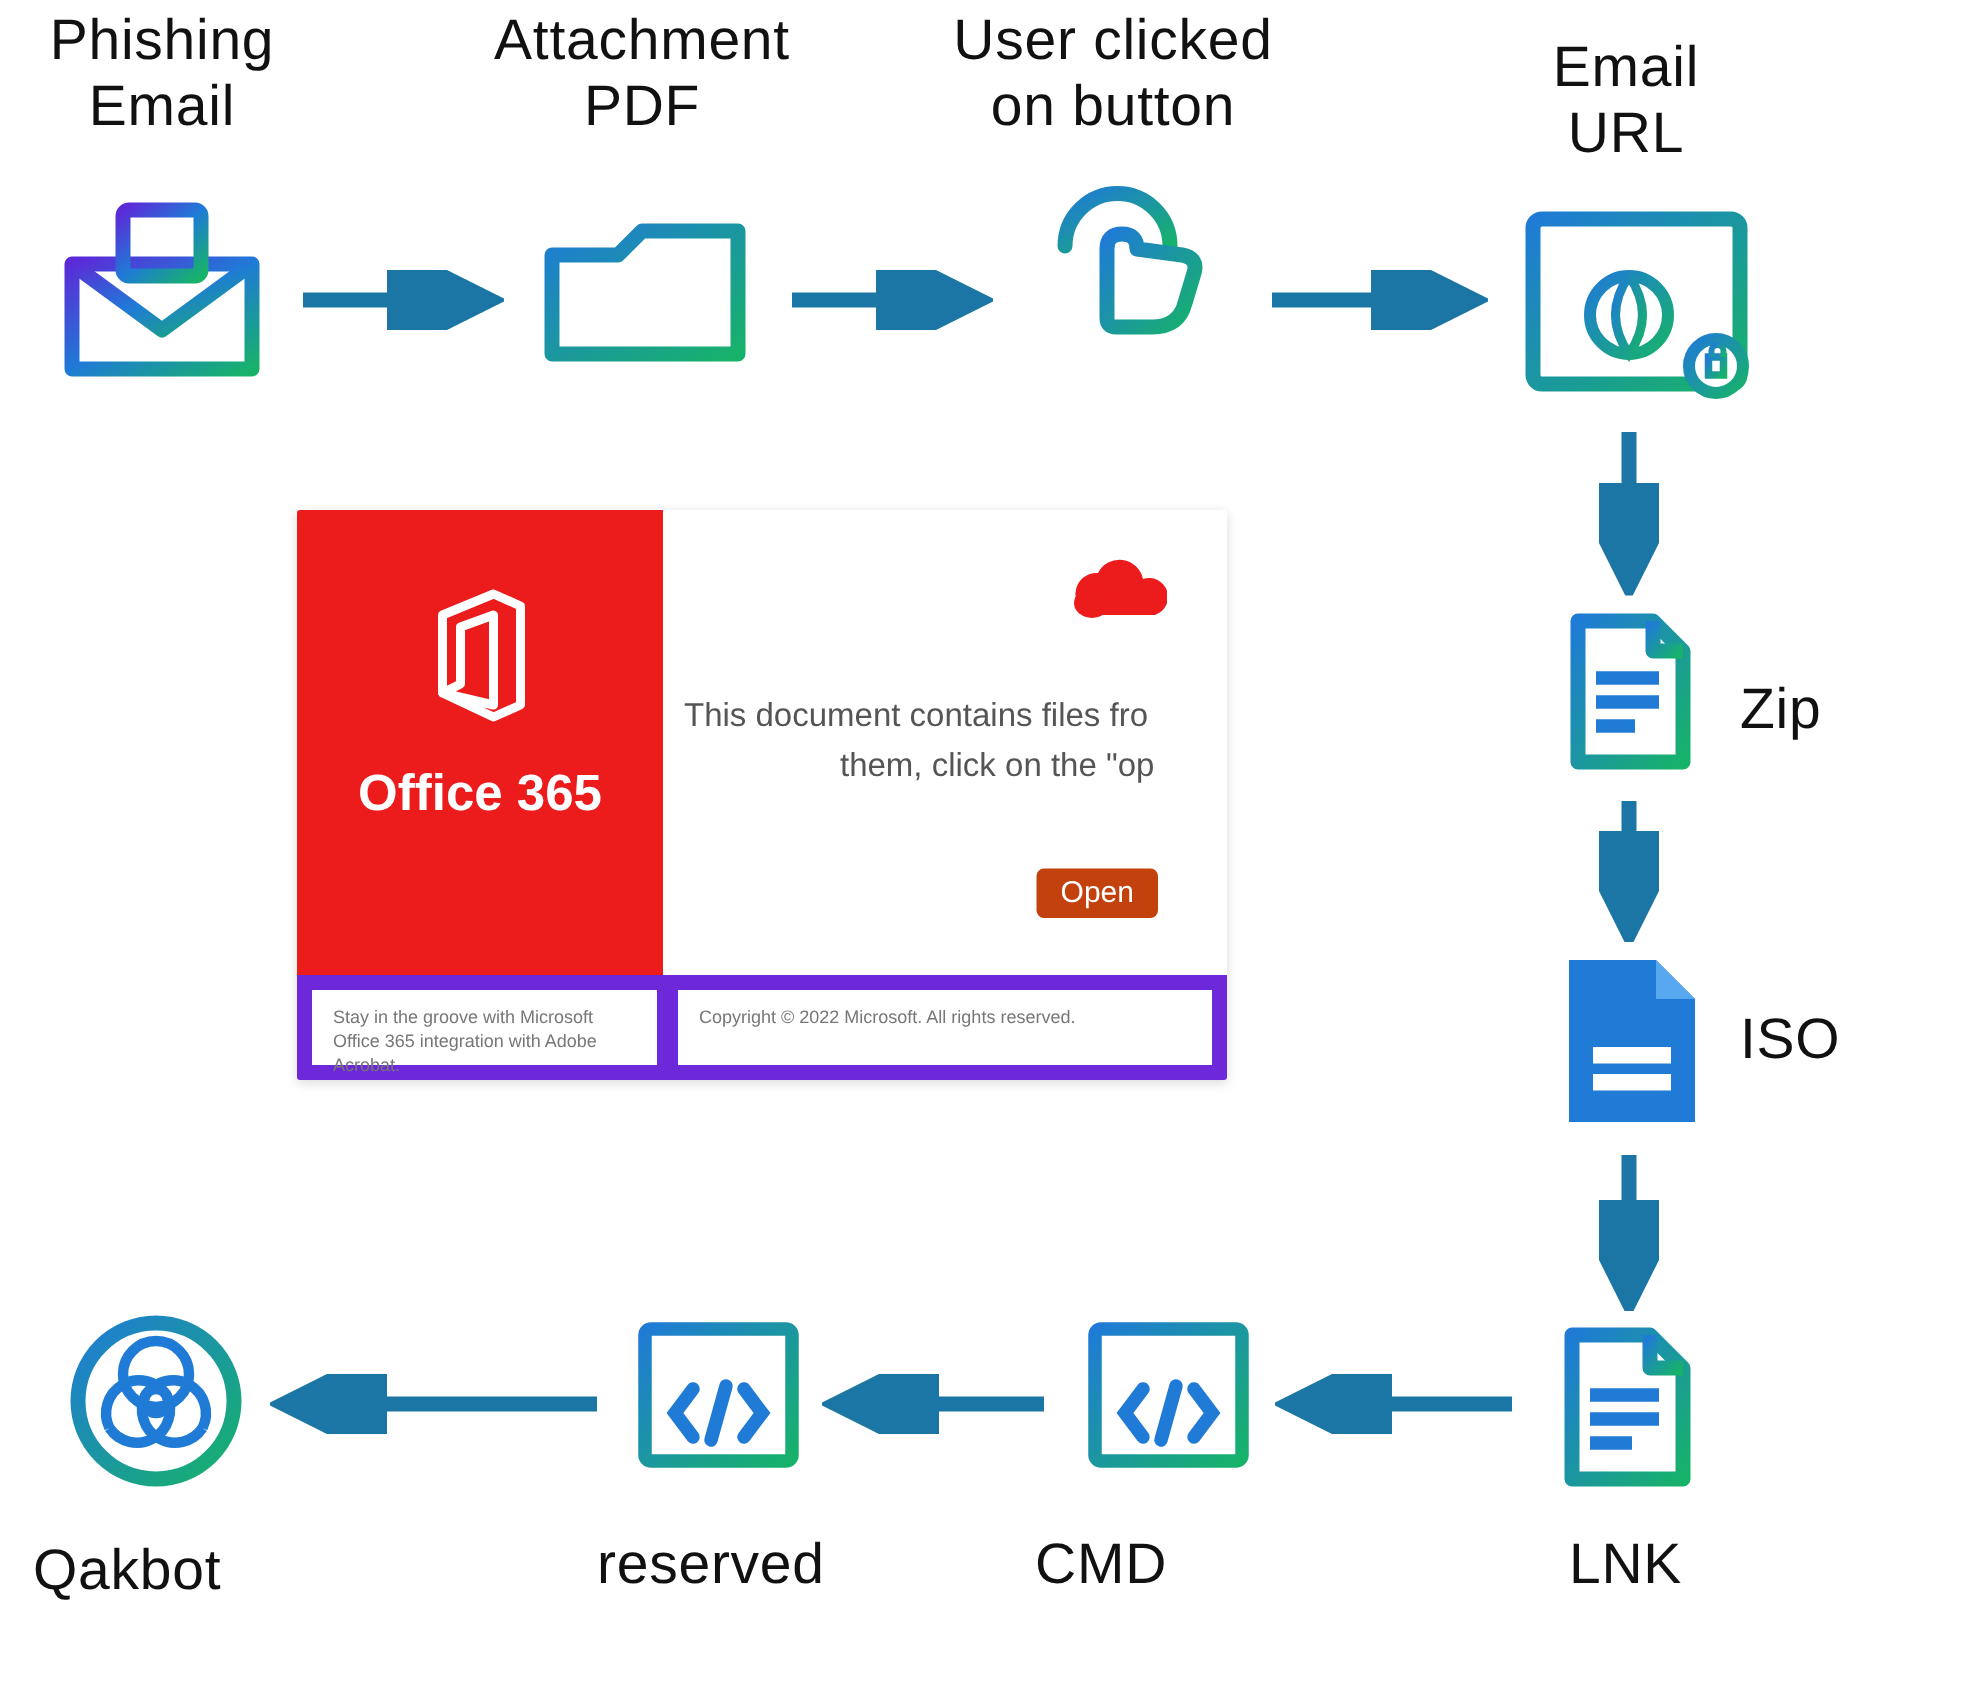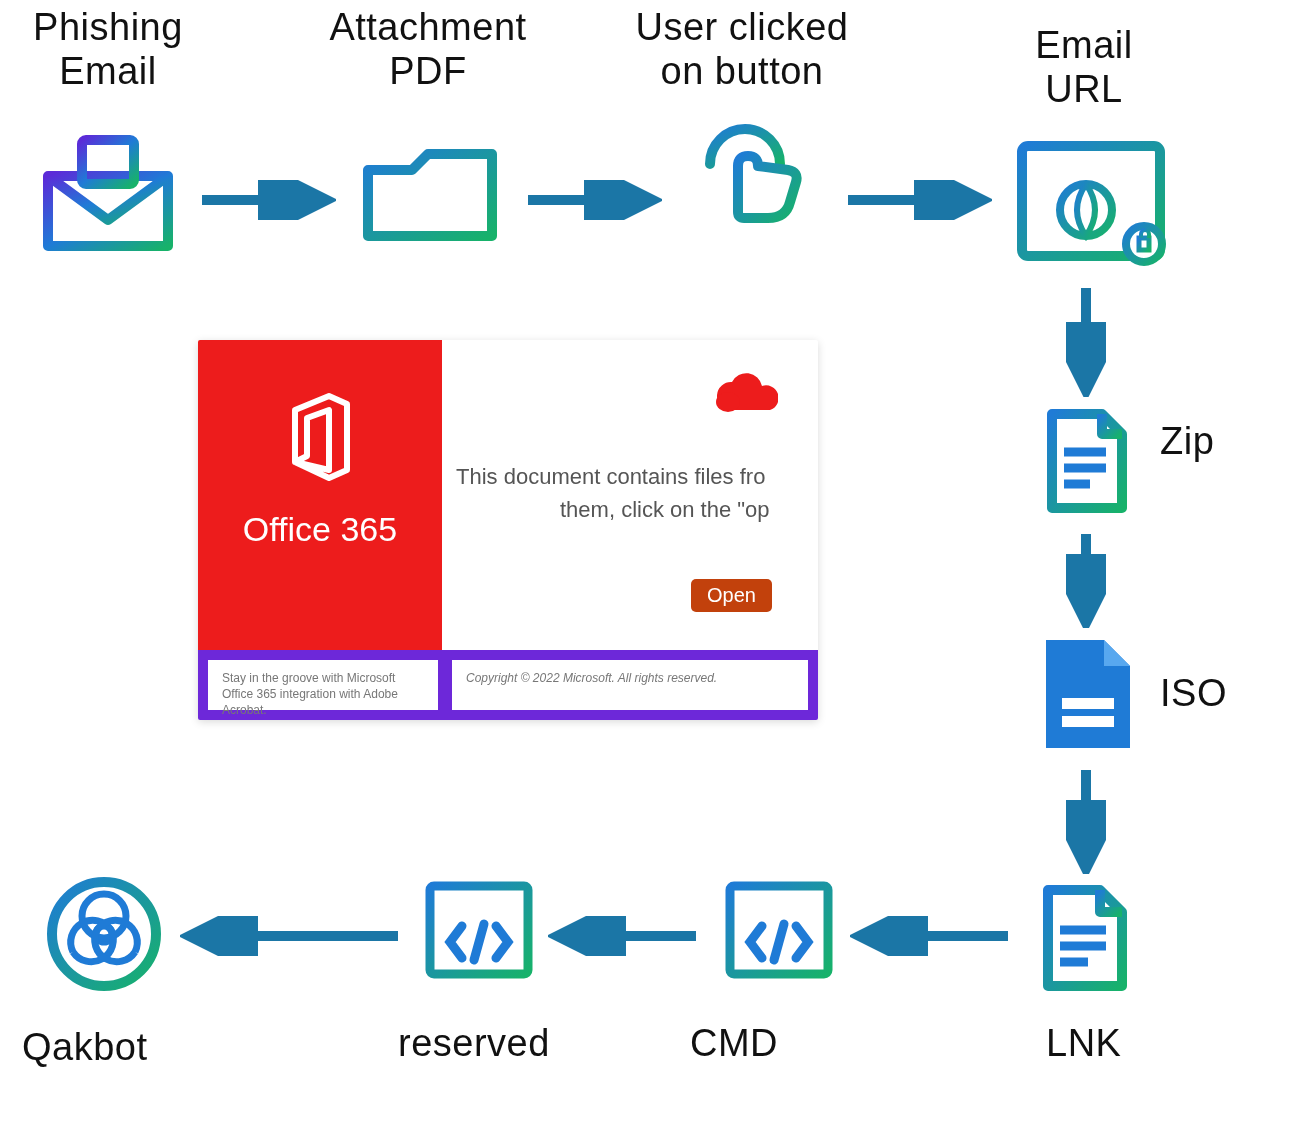--- a/index.html
+++ b/index.html
@@ -6,30 +6,30 @@
   .stage{position:relative;width:1132px;height:1132px;}
   .lbl{position:absolute;font-size:38px;line-height:1.15;color:#111;text-align:center;white-space:nowrap;font-weight:400;letter-spacing:.5px;}
   .lbl.bold{font-weight:400;}
   .icon-slot{position:absolute;}
   .arrow{position:absolute;}
 
   
   .phish{position:absolute;left:198px;top:340px;width:620px;height:380px;box-shadow:0 2px 8px rgba(0,0,0,.15);background:#fff;border-radius:2px;overflow:hidden;}
   .phish-left{position:absolute;left:0;top:0;width:244px;height:310px;background:#ed1c1c;color:#fff;}
   .phish-logo{position:absolute;left:50%;top:52px;transform:translateX(-50%);}
-  .phish-title{position:absolute;left:0;right:0;top:170px;text-align:center;font-size:34px;color:#fff;font-weight:400;}
+  .phish-title{position:absolute;left:0;right:0;top:170px;text-align:center;font-size:34px;color:#fff;font-weight:700;}
   .phish-right{position:absolute;left:234px;right:0;top:0;height:310px;padding:22px 0 0 24px;box-sizing:border-box;}
   .phish-cloud{position:absolute;right:40px;top:30px;}
   .phish-body{position:absolute;left:24px;top:120px;font-size:22px;color:#555;line-height:1.5;}
   .phish-body-l2{margin-left:104px;}
   .phish-open{position:absolute;right:46px;bottom:38px;background:#c2410c;color:#fff;font-size:20px;padding:5px 16px;border-radius:5px;}
   .phish-foot{position:absolute;left:0;right:0;bottom:0;height:70px;background:#6d28d9;}
   .phish-foot .cell{position:absolute;top:10px;height:50px;background:#fff;font-size:12px;color:#777;padding:10px 14px;box-sizing:border-box;line-height:1.35;}
   .phish-foot .cell.a{left:10px;width:230px;}
-  .phish-foot .cell.b{left:254px;right:10px;font-style:italic;}
+  .phish-foot .cell.b{left:254px;right:10px;}
 
 </style>
 </head>
 <body>
 <div class="stage">
 
 <svg width="0" height="0" style="position:absolute">
   <defs>
     <linearGradient id="bg" x1="0" y1="0" x2="1" y2="1">
       <stop offset="0%" stop-color="#1f7bd6"></stop>
@@ -110,21 +110,21 @@
 
 <div class="icon-slot" style="left:1042px;top:408px">
 <svg width="90" height="110" viewBox="0 0 90 110">
   <path d="M10,6 H60 L80,26 V100 H10 Z" fill="none" stroke="url(#bg)" stroke-width="10" stroke-linejoin="round"></path>
   <path d="M60,6 V26 H80" fill="none" stroke="url(#bg)" stroke-width="10" stroke-linejoin="round"></path>
   <line x1="22" y1="44" x2="64" y2="44" stroke="#1f7bd6" stroke-width="9"></line>
   <line x1="22" y1="60" x2="64" y2="60" stroke="#1f7bd6" stroke-width="9"></line>
   <line x1="22" y1="76" x2="48" y2="76" stroke="#1f7bd6" stroke-width="9"></line>
 </svg>
 </div>
-<div class="lbl" style="left:1160px;top:420px">Zip</div>
+<div class="lbl" style="left:1160px;top:452px">Zip</div>
 
 <svg class="arrow" style="left:1066px;top:528px" width="40" height="100">
   <line x1="20" y1="6" x2="20" y2="82" stroke="#1b76a6" stroke-width="10" marker-end="url(#ah)"></line>
 </svg>
 
 <div class="icon-slot" style="left:1040px;top:636px">
 <svg width="96" height="118" viewBox="0 0 96 118">
   <path d="M6,4 H64 L90,30 V112 H6 Z" fill="#1f7bd6"></path>
   <path d="M64,4 L90,30 H64 Z" fill="#58a8ef"></path>
   <rect x="22" y="62" width="52" height="11" fill="#fff"></rect>

